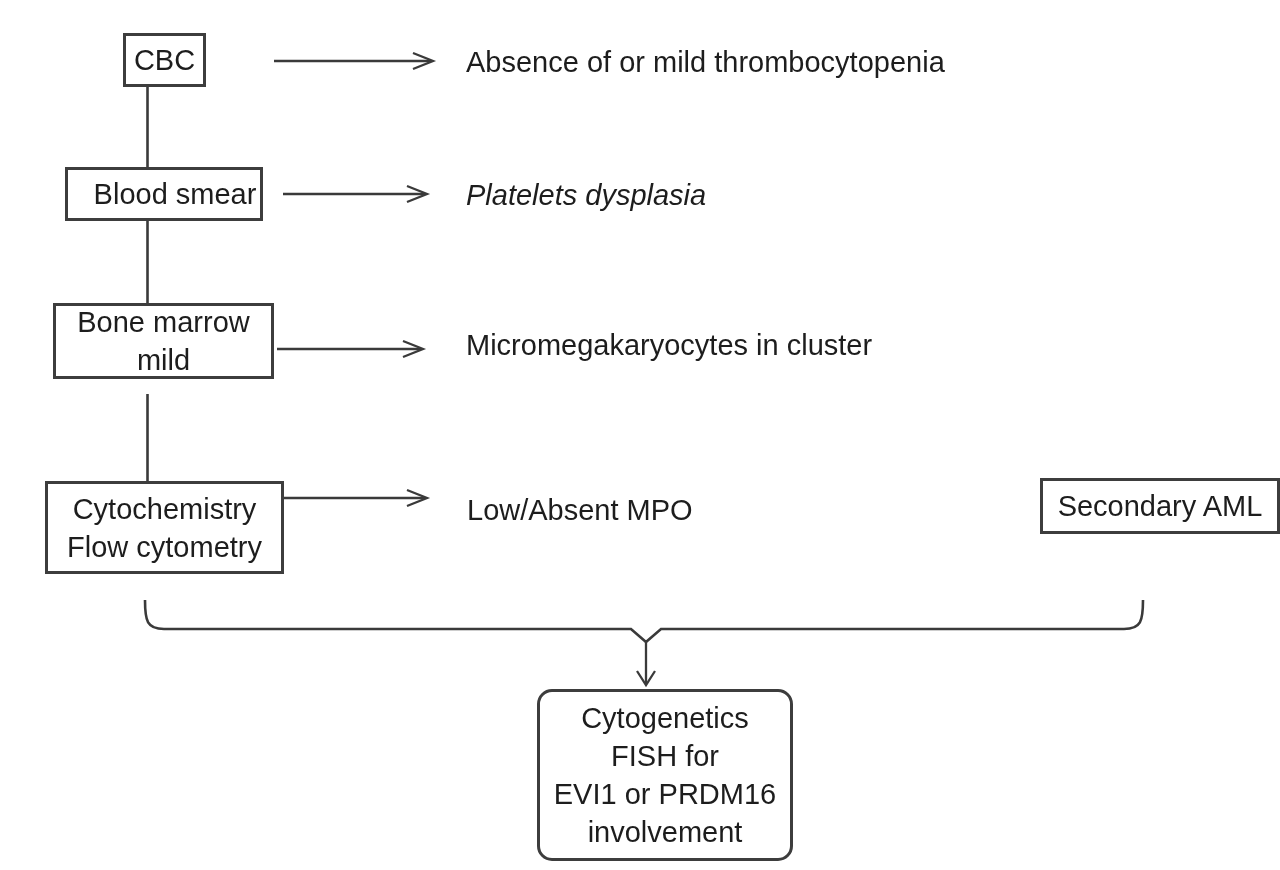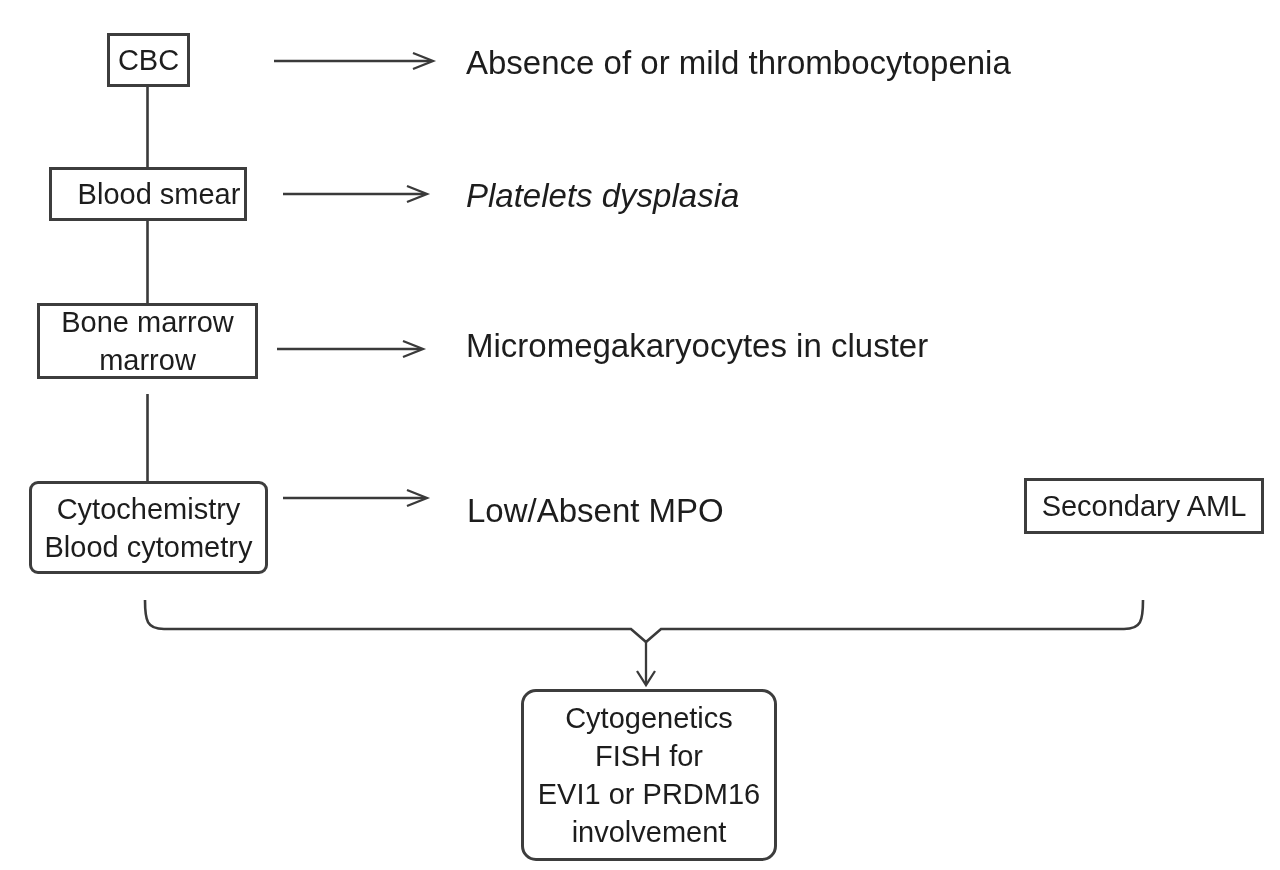--- a/index.html
+++ b/index.html
@@ -29,30 +29,31 @@
     border: 3px solid #3d3d3d;
     background: #ffffff;
     display: flex;
     flex-direction: column;
     align-items: center;
     justify-content: center;
     text-align: center;
     font-size: 29px;
     line-height: 38px;
     color: #1d1d1d;
+    margin-left: 16px;
   }
   .box-cbc           { left: 107px; top: 33px;  width: 83px;  height: 54px; }
   .box-blood-smear   { left: 49px;  top: 167px; width: 198px; height: 54px; padding-left: 22px; }
   .box-bone-marrow   { left: 37px;  top: 303px; width: 221px; height: 76px; }
-  .box-cytochem      { left: 29px;  top: 481px; width: 239px; height: 93px; border-radius: 9px; }
+  .box-cytochem      { left: 29px;  top: 481px; width: 239px; height: 93px; }
   .box-secondary-aml { left: 1024px;top: 478px; width: 240px; height: 56px; }
   .box-cytogenetics  { left: 521px; top: 689px; width: 256px; height: 172px; border-radius: 15px; }
   .finding {
     position: absolute;
-    font-size: 33px;
+    font-size: 29px;
     line-height: 37px;
     white-space: nowrap;
     color: #1d1d1d;
   }
   .finding-cbc         { left: 466px; top: 44px; }
   .finding-blood-smear { left: 466px; top: 177px; font-style: italic; }
   .finding-bone-marrow { left: 466px; top: 327px; }
   .finding-cytochem    { left: 467px; top: 492px; text-align: right; }
   .finding span { display: block; }
 </style>
@@ -95,26 +96,26 @@
   <div class="box box-cbc">
     <span>CBC</span>
   </div>
 
   <div class="box box-blood-smear">
     <span>Blood smear</span>
   </div>
 
   <div class="box box-bone-marrow">
     <span>Bone marrow</span>
-    <span>marrow</span>
+    <span>mild</span>
   </div>
 
   <div class="box box-cytochem">
     <span>Cytochemistry</span>
-    <span>Blood cytometry</span>
+    <span>Flow cytometry</span>
   </div>
 
   <div class="box box-secondary-aml">
     <span>Secondary AML</span>
   </div>
 
   <div class="box box-cytogenetics">
     <span>Cytogenetics</span>
     <span>FISH for</span>
     <span>EVI1 or PRDM16</span>

